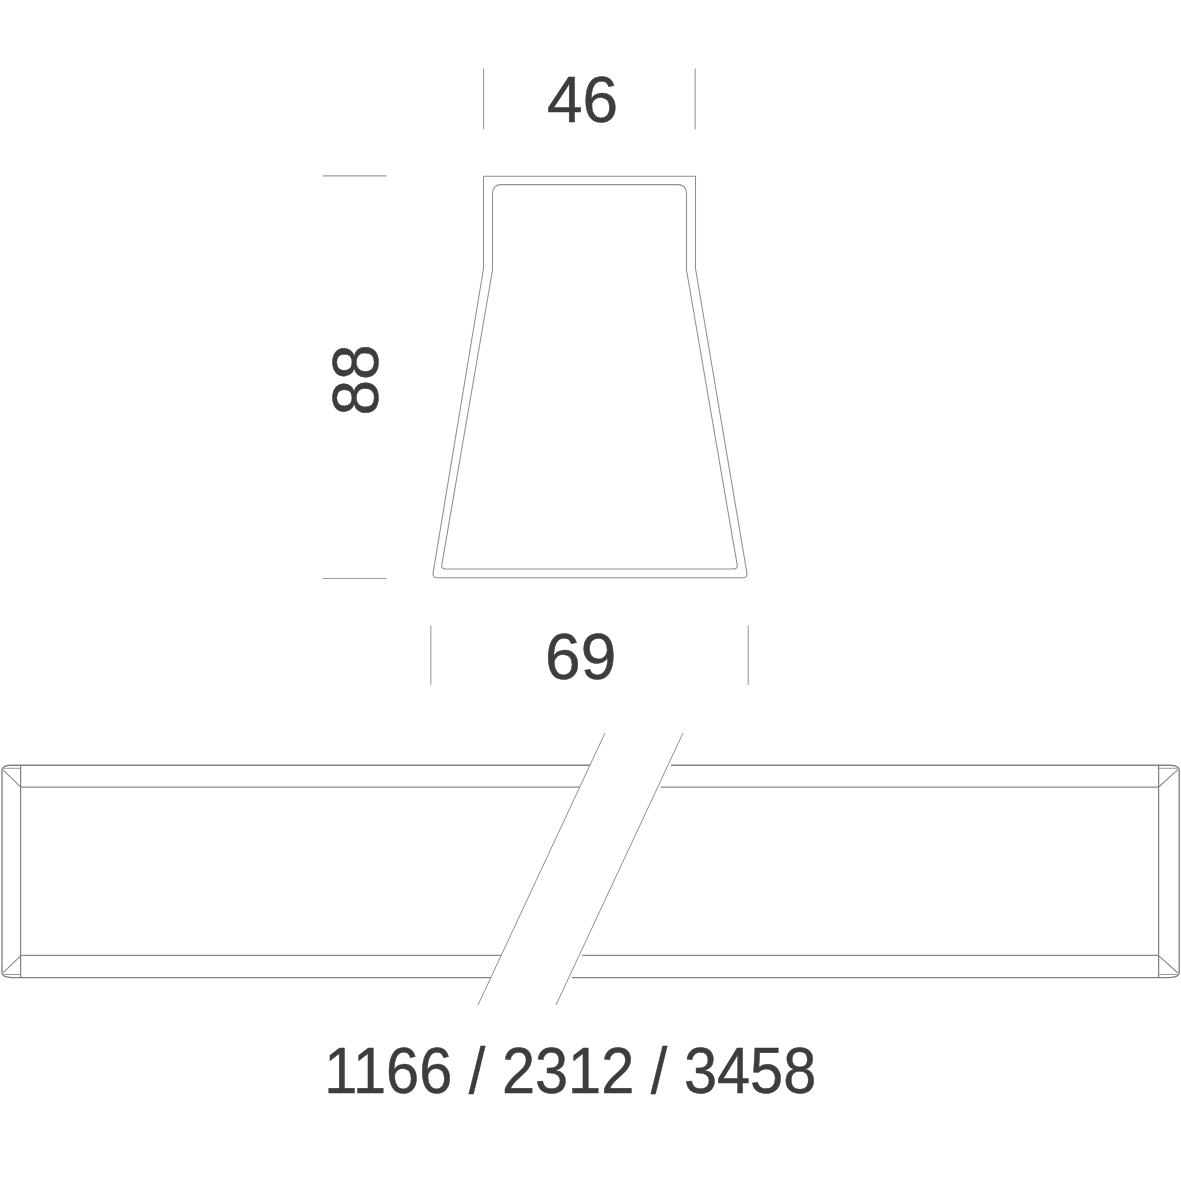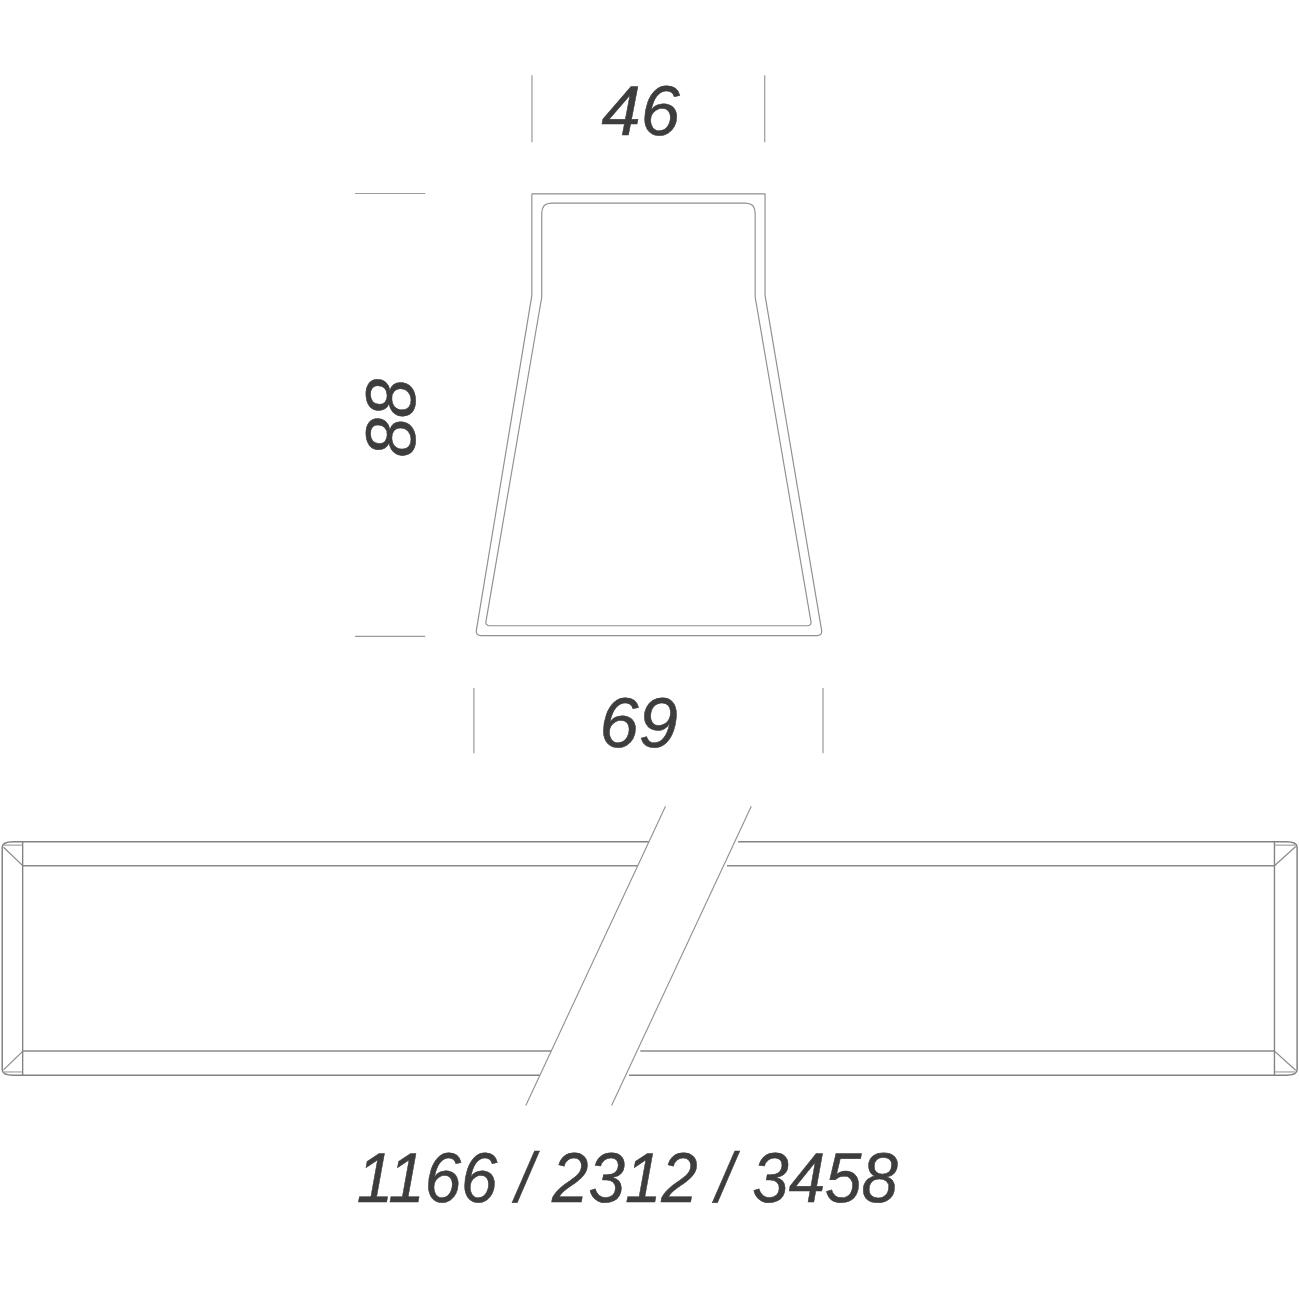--- a/index.html
+++ b/index.html
@@ -1,16 +1,16 @@
 <!DOCTYPE html>
 <html><head>
 <meta charset="utf-8">
 <style>
   html,body{margin:0;padding:0;background:#ffffff;}
-  .page{width:1181px;height:1129px;position:relative;background:#ffffff;overflow:hidden;font-style:italic;}
+  .page{width:1181px;height:1129px;position:relative;background:#ffffff;overflow:hidden;}
   text{font-family:"Liberation Sans",sans-serif;fill:#3d3d3d;}
 </style>
 </head>
 <body>
 <div class="page">
 <svg width="1181" height="1181" viewBox="0 0 1181 1181" xmlns="http://www.w3.org/2000/svg">
 
   <rect x="0" y="0" width="1181" height="1181" fill="#ffffff"></rect>
 
   <line x1="483.6" y1="68.5" x2="483.6" y2="129.3" stroke="#9b9b9b" stroke-width="1.1"></line>

